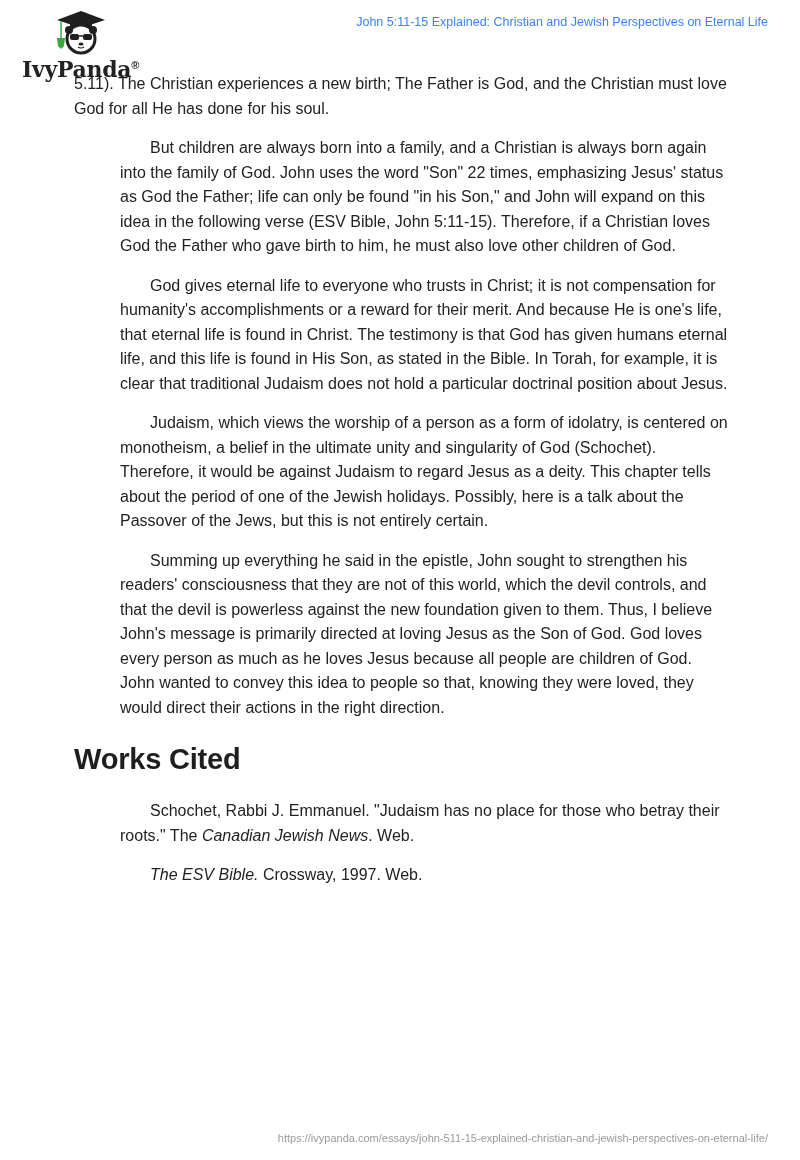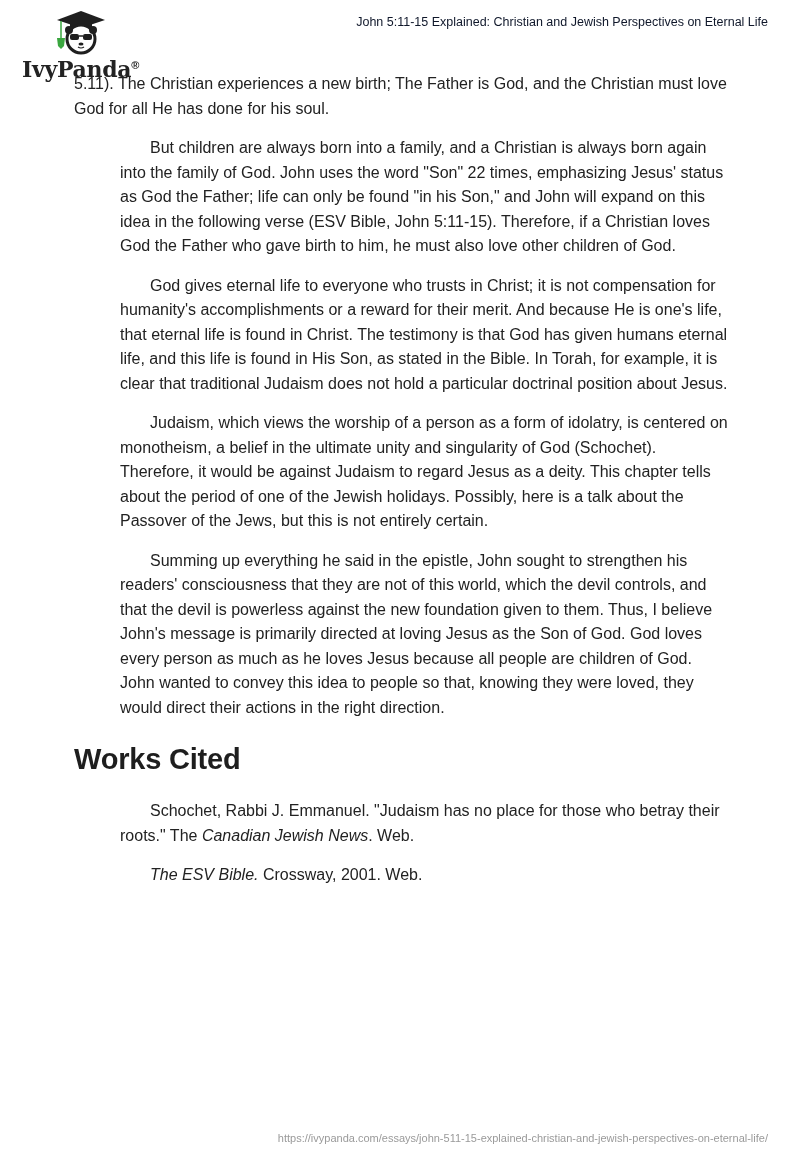--- a/index.html
+++ b/index.html
@@ -4,21 +4,21 @@
 <style>
   * { box-sizing: border-box; margin: 0; padding: 0; }
   html, body { width: 800px; height: 1160px; background: #ffffff; overflow: hidden; }
   body { position: relative; font-family: "Liberation Sans", sans-serif; color: #222222; }
 
   .header { position: absolute; left: 0; top: 0; width: 800px; height: 64px; }
   .logo { position: absolute; left: 18px; top: 8px; display: flex; align-items: center; flex-direction: column; }
   .logo-icon { width: 56px; height: 48px; }
   .logo-text { font-family: "DejaVu Serif", "Liberation Serif", serif; font-weight: bold; font-size: 22px; color: #222; margin-left: 4px; letter-spacing: -0.3px; }
   .logo-reg { font-size: 11px; vertical-align: super; font-family: "Liberation Sans", sans-serif; }
-  .doc-title { position: absolute; right: 32px; top: 15px; font-size: 12.5px; color: #0f172a; }
+  .doc-title { position: absolute; right: 32px; top: 15px; font-size: 12.5px; color: #3b82f6; }
 
   .content { position: absolute; left: 74px; top: 72px; width: 654px; }
   p.body { font-size: 16px; line-height: 24.5px; color: #222; margin-bottom: 15px; }
   p.indent { text-indent: 30px; margin-left: 46px; }
   h2 { font-size: 29px; font-weight: bold; color: #1e1e1e; line-height: 34px; margin: 22px 0 23px 0; letter-spacing: -0.2px; }
   i { }
 
   .footer-url { position: absolute; right: 32px; top: 1132px; font-size: 11px; color: #9a9a9a; padding-left: 9px; }
 </style>
 </head>
@@ -55,16 +55,16 @@
   <p class="body">5.11). The Christian experiences a new birth; The Father is God, and the Christian must love God for all He has done for his soul.</p>
   <p class="body indent">But children are always born into a family, and a Christian is always born again into the family of God. John uses the word "Son" 22 times, emphasizing Jesus' status as God the Father; life can only be found "in his Son," and John will expand on this idea in the following verse (ESV Bible, John 5:11-15). Therefore, if a Christian loves God the Father who gave birth to him, he must also love other children of God.</p>
 
   <p class="body indent">God gives eternal life to everyone who trusts in Christ; it is not compensation for humanity's accomplishments or a reward for their merit. And because He is one's life, that eternal life is found in Christ. The testimony is that God has given humans eternal life, and this life is found in His Son, as stated in the Bible. In Torah, for example, it is clear that traditional Judaism does not hold a particular doctrinal position about Jesus.</p>
   <p class="body indent">Judaism, which views the worship of a person as a form of idolatry, is centered on monotheism, a belief in the ultimate unity and singularity of God (Schochet). Therefore, it would be against Judaism to regard Jesus as a deity. This chapter tells about the period of one of the Jewish holidays. Possibly, here is a talk about the Passover of the Jews, but this is not entirely certain.</p>
 
   <p class="body indent">Summing up everything he said in the epistle, John sought to strengthen his readers' consciousness that they are not of this world, which the devil controls, and that the devil is powerless against the new foundation given to them. Thus, I believe John's message is primarily directed at loving Jesus as the Son of God. God loves every person as much as he loves Jesus because all people are children of God. John wanted to convey this idea to people so that, knowing they were loved, they would direct their actions in the right direction.</p>
 
   <h2>Works Cited</h2>
   <p class="body indent"><span>Schochet, Rabbi J. Emmanuel. "Judaism has no place for those who betray their roots." The </span><i>Canadian Jewish News</i><span>. Web.</span></p>
-  <p class="body indent"><span></span><i>The ESV Bible.</i><span> Crossway, 2001. Web.</span></p>
+  <p class="body indent"><span></span><i>The ESV Bible.</i><span> Crossway, 1997. Web.</span></p>
 </div>
 
 <div class="footer-url">https://ivypanda.com/essays/john-511-15-explained-christian-and-jewish-perspectives-on-eternal-life/</div>
 
 </body></html>

